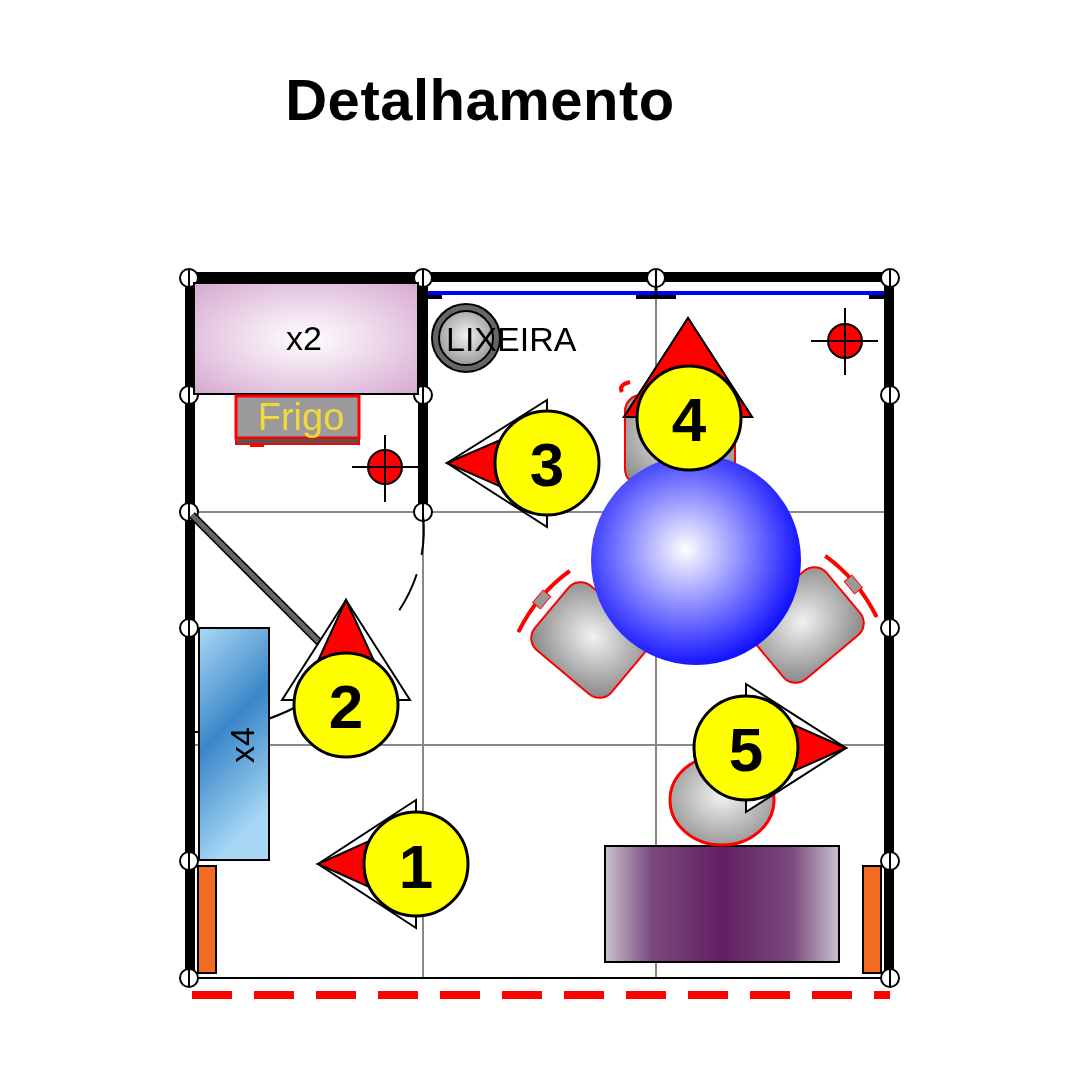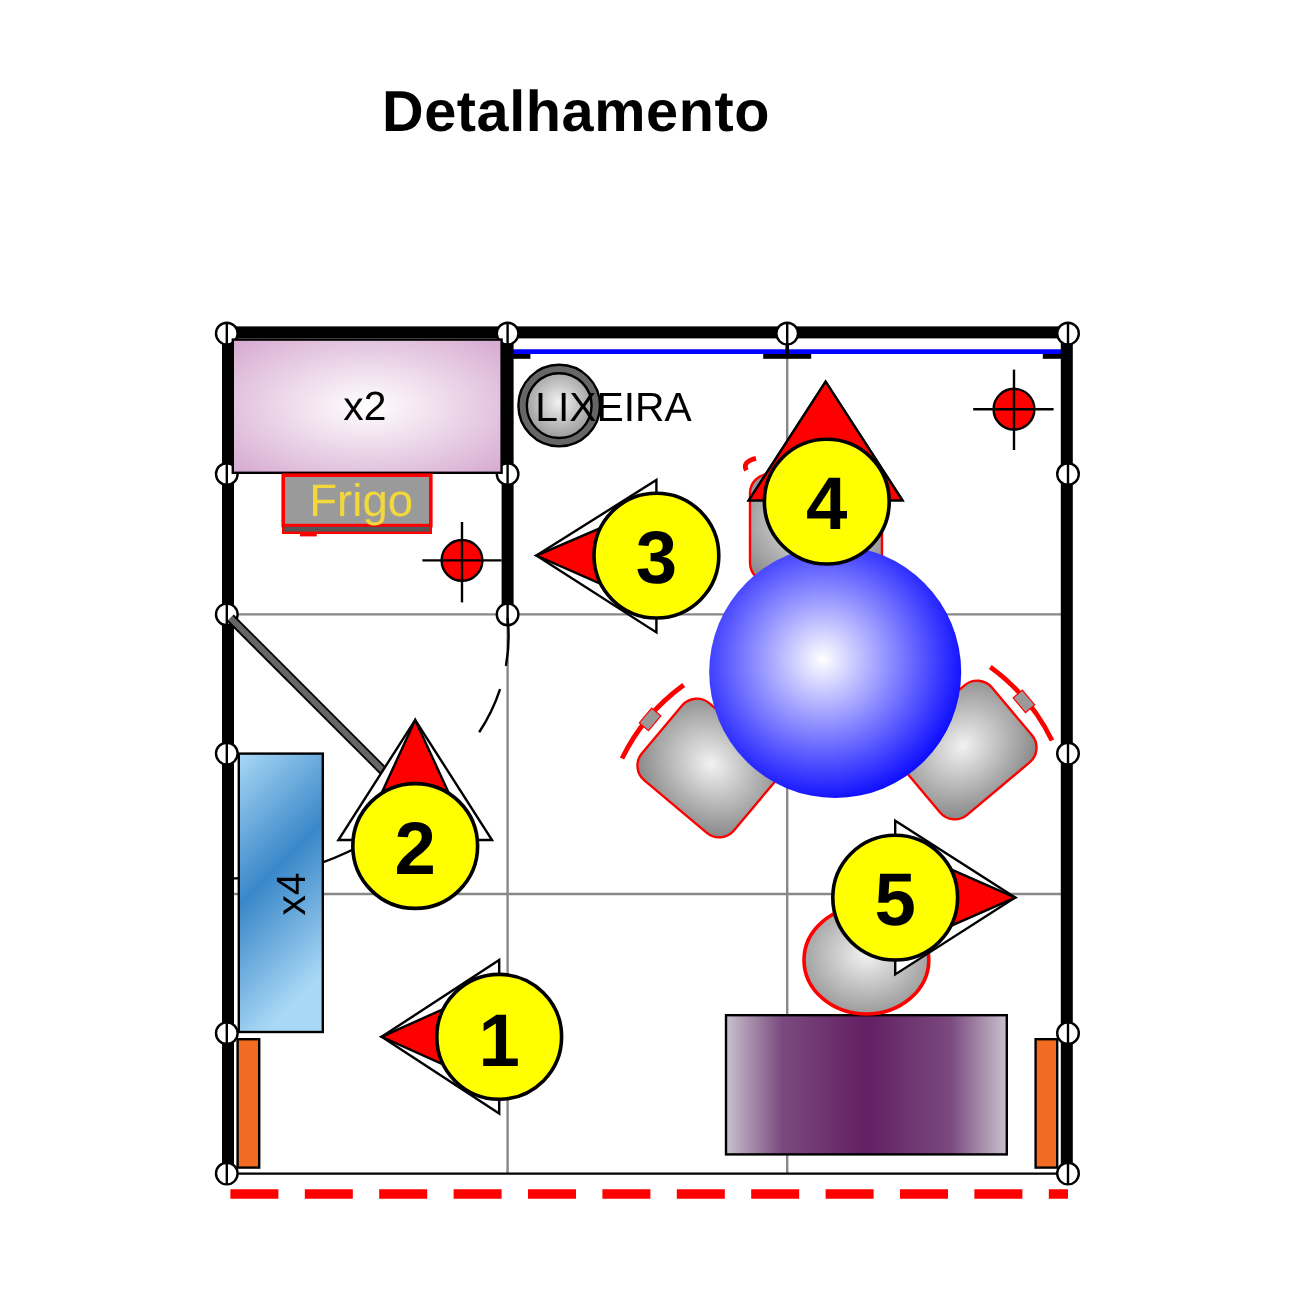--- a/index.html
+++ b/index.html
@@ -1,19 +1,19 @@
 <!DOCTYPE html>
 <html><head>
 <meta charset="utf-8">
 <style>
   html, body { margin: 0; padding: 0; background: #ffffff; }
   body { width: 1080px; height: 1080px; position: relative; overflow: hidden; }
   .title {
     position: absolute; left: 0; top: 66px; width: 960px; text-align: center;
-    font-family: "Liberation Sans", sans-serif; font-weight: bold; font-size: 48px;
+    font-family: "Liberation Sans", sans-serif; font-weight: bold; font-size: 58px;
     color: #000; letter-spacing: 0.5px;
   }
   svg { position: absolute; left: 0; top: 0; }
   .lbl { font-family: "Liberation Sans", sans-serif; }
   .num { font-family: "Liberation Sans", sans-serif; font-weight: bold; font-size: 62px; fill: #000; }
 </style>
 </head>
 <body>
 
 <div class="title">Detalhamento</div>

